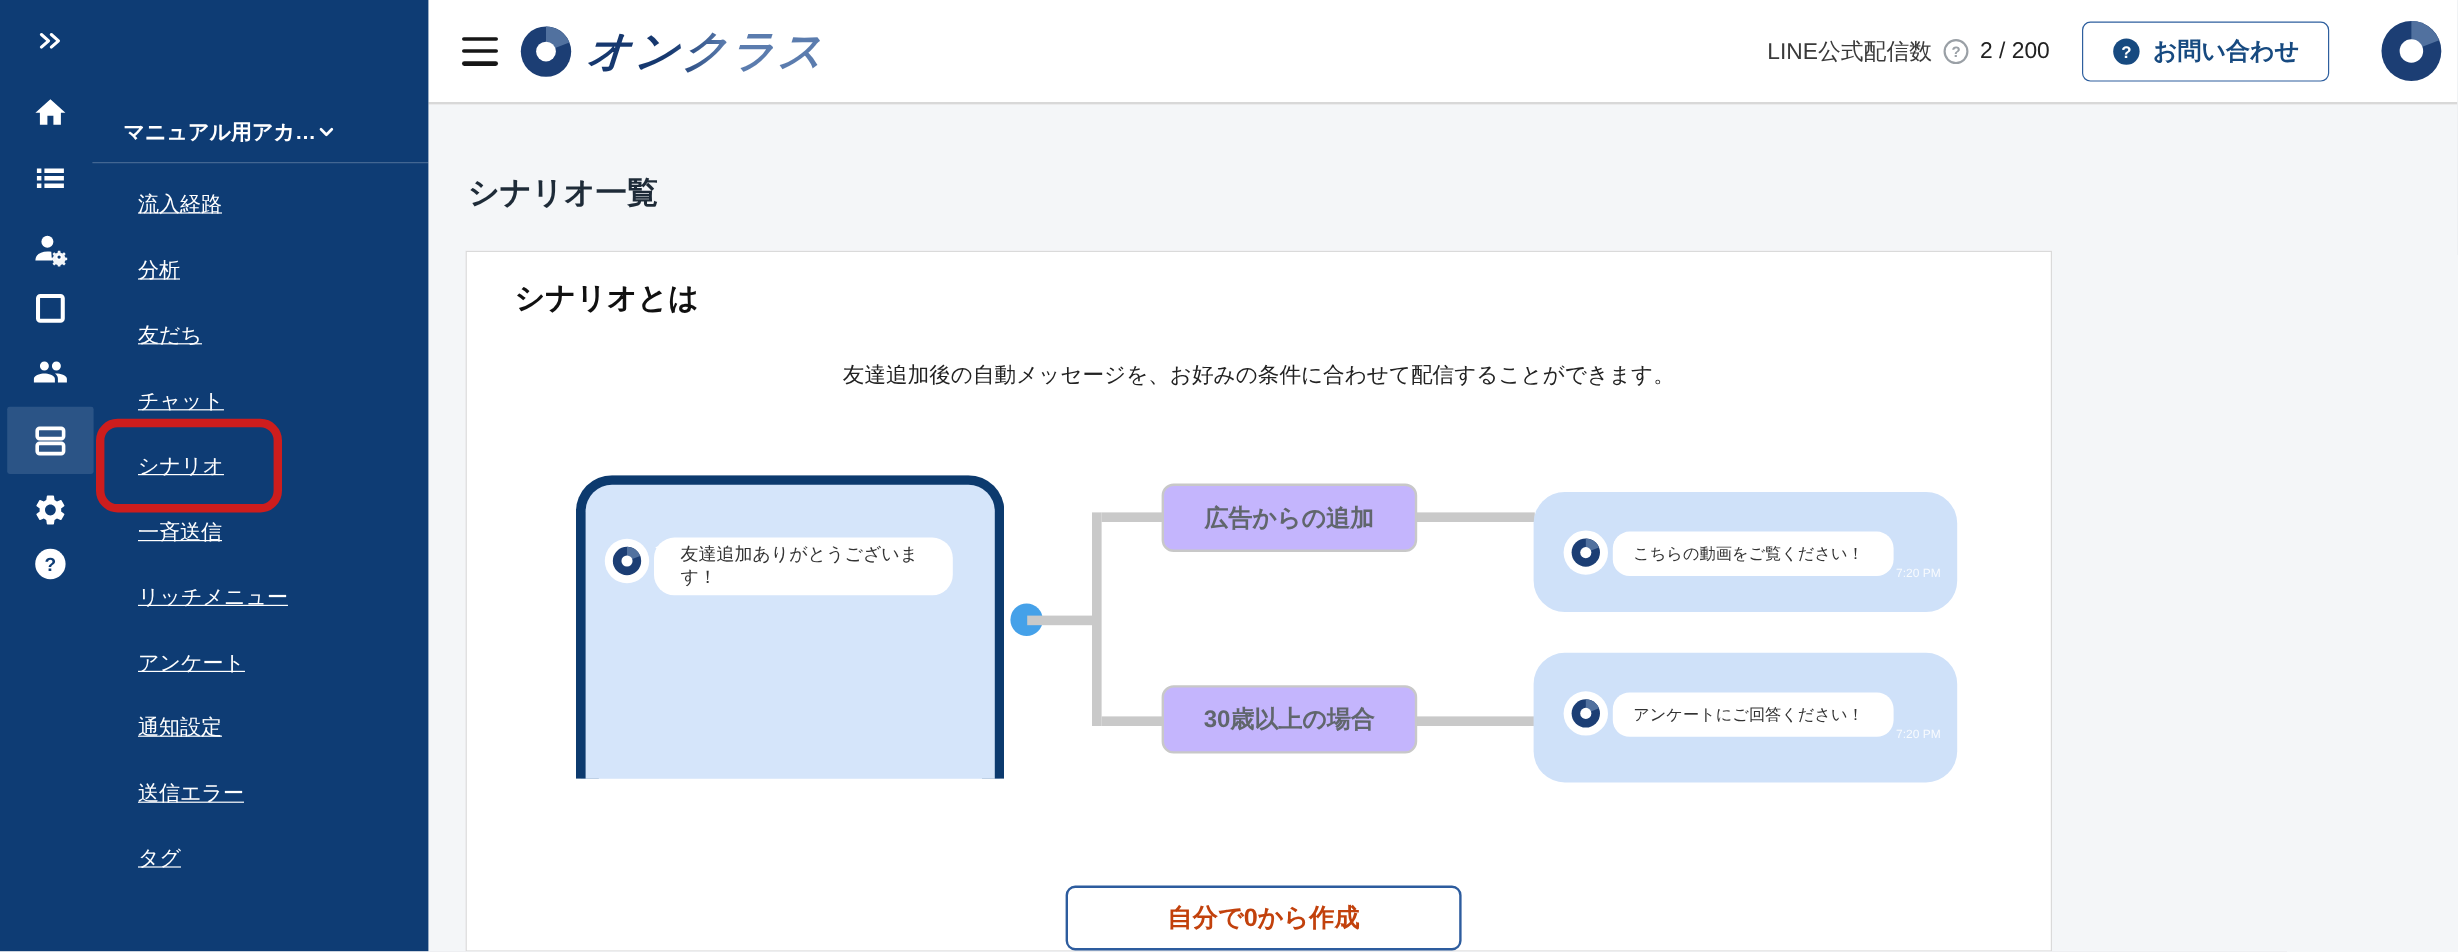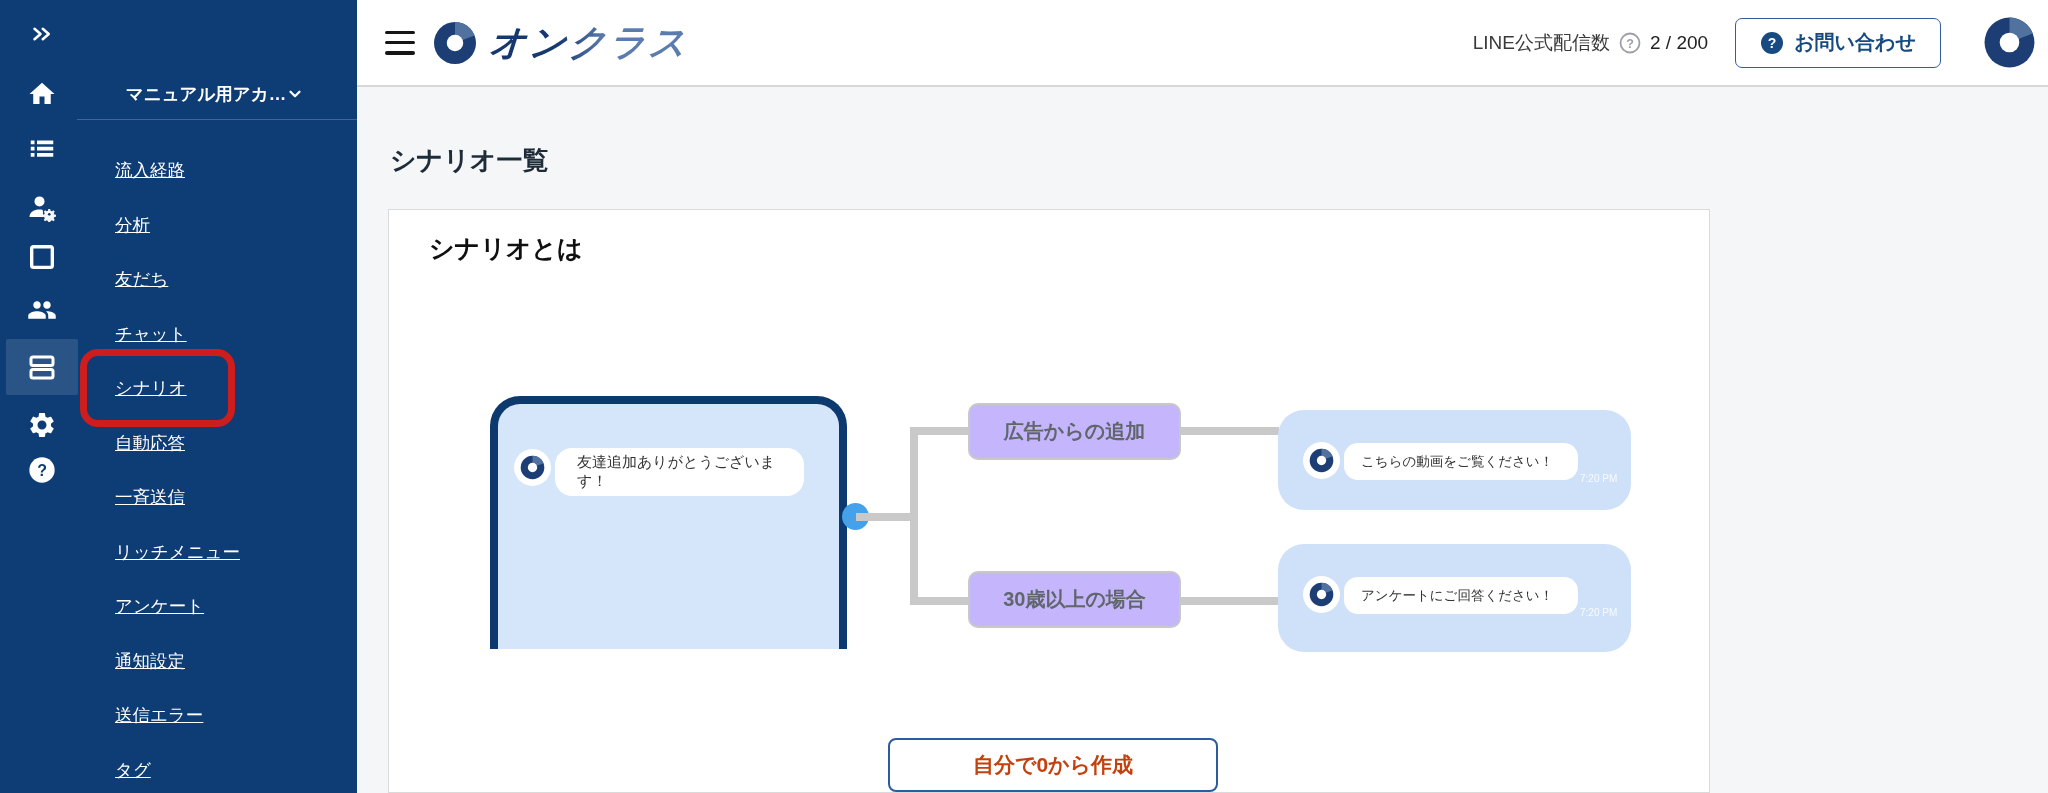--- a/index.html
+++ b/index.html
@@ -7,21 +7,21 @@
   .app{position:relative;width:2048px;height:793px;background:#f4f6f8;overflow:hidden;}
 
   
   .sidebar{position:absolute;left:0;top:0;width:357px;height:793px;background:#0e3c74;z-index:5;}
   .rail-item{position:absolute;left:6px;width:72px;height:56px;display:flex;align-items:center;justify-content:center;cursor:pointer;}
   .rail-item svg{display:block;}
   .rail-item.selected{background:#2b5486;border-radius:2px;}
   .ri-1{top:6px;}  .ri-2{top:66px;} .ri-3{top:120px;} .ri-4{top:179px;}
   .ri-5{top:229px;}.ri-6{top:282px;}.ri-7{top:339px;} .ri-8{top:397px;} .ri-9{top:442px;}
 
-  .account{position:absolute;left:77px;top:68px;width:280px;height:52px;display:flex;align-items:center;justify-content:center;padding:0 30px 0 26px;color:#fff;font-size:17.5px;font-weight:700;cursor:pointer;border-bottom:1px solid rgba(255,255,255,.22);}
+  .account{position:absolute;left:77px;top:84px;width:280px;height:52px;display:flex;align-items:center;justify-content:flex-start;padding:0 30px 0 26px;color:#fff;font-size:17.5px;font-weight:700;cursor:pointer;border-bottom:1px solid rgba(255,255,255,.22);}
   .menu-list{position:absolute;left:77px;top:137px;width:280px;margin:0;padding:6px 0 0 0;list-style:none;}
   .menu-item{height:54.5px;display:flex;align-items:center;padding-left:38px;font-size:17.5px;color:#fff;cursor:pointer;text-decoration:underline;}
   .red-box{position:absolute;left:80px;top:349px;width:155px;height:78px;border:7px solid #cd1d1d;border-radius:18px;pointer-events:none;}
 
   
   .topbar{position:absolute;left:357px;top:0;width:1691px;height:87px;background:#fff;border-bottom:2px solid #d8d8d8;display:flex;align-items:center;padding:0 10px 0 28px;z-index:4;}
   .hamburger{width:30px;height:24px;display:flex;flex-direction:column;justify-content:space-between;cursor:pointer;background:none;border:none;padding:0;}
   .hamburger span{display:block;height:3.5px;background:#161616;border-radius:2px;}
   .brand{display:flex;align-items:center;margin-left:16px;cursor:pointer;}
   .brand-text{margin-left:10px;font-size:37px;font-weight:800;font-style:italic;letter-spacing:2px;transform:skewX(-4deg);background:linear-gradient(90deg,#16386f 0%,#16386f 34%,#5b7cae 58%,#5b7cae 100%);-webkit-background-clip:text;background-clip:text;color:transparent;}
@@ -31,21 +31,21 @@
   .contact-btn{margin-left:27px;height:50px;padding:0 24px;display:flex;align-items:center;gap:10px;background:#fff;border:1.6px solid #2e5f9e;border-radius:7px;font-size:20px;font-weight:700;color:#174a80;cursor:pointer;}
   .avatar{margin-left:40px;width:57px;height:57px;border-radius:50%;cursor:pointer;display:flex;align-items:center;justify-content:center;}
 
   
   .page-title{position:absolute;left:390px;top:143px;margin:0;font-size:26px;font-weight:700;color:#1e2b38;z-index:1;}
   .card{position:absolute;left:388px;top:209px;width:1322px;height:584px;background:#fff;border:1px solid #dadada;z-index:1;}
   .card-title{position:absolute;left:40px;top:22px;margin:0;font-size:25px;font-weight:700;color:#101010;}
   .card-desc{position:absolute;left:0;top:90px;width:100%;margin:0;text-align:center;font-size:18px;color:#222;}
 
   
-  .phone{position:absolute;left:101px;top:186px;width:357px;height:253px;background:#d5e5fa;border:8px solid #0c3a6e;border-bottom:none;border-radius:30px 30px 0 0;}
+  .phone{position:absolute;left:91px;top:186px;width:357px;height:253px;background:#d5e5fa;border:8px solid #0c3a6e;border-bottom:none;border-radius:30px 30px 0 0;}
   .msg-avatar{position:absolute;width:37px;height:37px;background:#fff;border-radius:50%;display:flex;align-items:center;justify-content:center;}
   .bubble{position:absolute;background:#fff;border-radius:17px;display:flex;align-items:center;color:#333;}
   .bubble::before{content:"";position:absolute;left:-7px;top:5px;border:8px solid transparent;border-right:10px solid #fff;border-top-width:3px;}
   .phone .msg-avatar{left:16px;top:45px;}
   .phone .bubble{left:57px;top:44px;width:249px;height:48px;font-size:15px;padding-left:22px;}
   .timestamp{position:absolute;font-size:10px;color:rgba(255,255,255,.85);}
   .phone .timestamp{left:264px;top:78px;}
 
   .dot{position:absolute;left:453px;top:293px;width:27px;height:27px;border-radius:50%;background:#45a1e9;}
   .cline{position:absolute;background:#c9c9c9;}
@@ -135,21 +135,20 @@
           <path d="M6 9l6 6 6-6" fill="none" stroke="#fff" stroke-width="3" stroke-linecap="round" stroke-linejoin="round"></path>
         </svg>
     </div>
 
     <ul class="menu-list">
       <li class="menu-item">流入経路</li>
       <li class="menu-item">分析</li>
       <li class="menu-item">友だち</li>
       <li class="menu-item">チャット</li>
       <li class="menu-item">シナリオ</li>
-      <li class="menu-item">自動応答</li>
       <li class="menu-item">一斉送信</li>
       <li class="menu-item">リッチメニュー</li>
       <li class="menu-item">アンケート</li>
       <li class="menu-item">通知設定</li>
       <li class="menu-item">送信エラー</li>
       <li class="menu-item">タグ</li>
     </ul>
 
     <div class="red-box"></div>
   </aside>
@@ -190,20 +189,21 @@
           <path d="M16 2a14 14 0 0 1 13 9L16 16Z" fill="#51719f"></path>
           <circle cx="16" cy="16" r="5.5" fill="#fff"></circle>
         </svg>
     </div>
   </header>
 
   <h1 class="page-title">シナリオ一覧</h1>
 
   <section class="card">
     <h2 class="card-title">シナリオとは</h2>
+    <p class="card-desc">友達追加後の自動メッセージを、お好みの条件に合わせて配信することができます。</p>
 
     <div class="phone">
       <div class="msg-avatar">
         <svg width="27" height="27" viewBox="0 0 32 32">
             <circle cx="16" cy="16" r="14" fill="#1c3e74"></circle>
             <path d="M16 2a14 14 0 0 1 13 9L16 16Z" fill="#51719f"></path>
             <circle cx="16" cy="16" r="5.5" fill="#fff"></circle>
           </svg>
       </div>
       <div class="bubble">友達追加ありがとうございます！</div>

